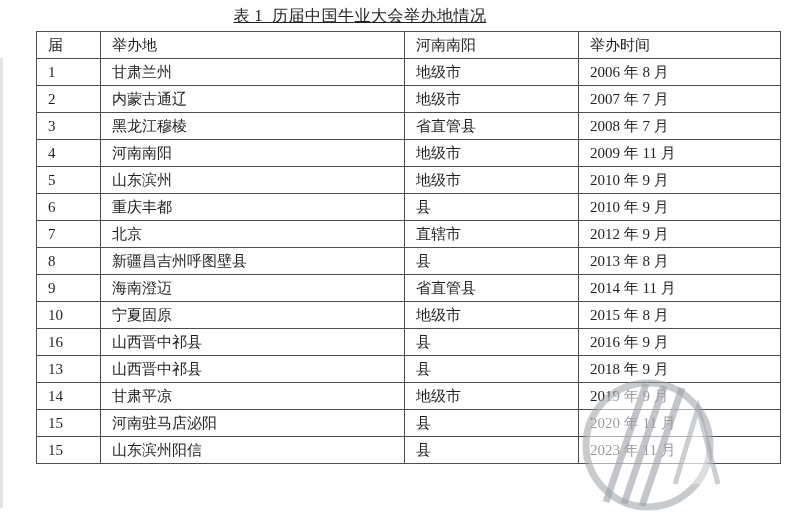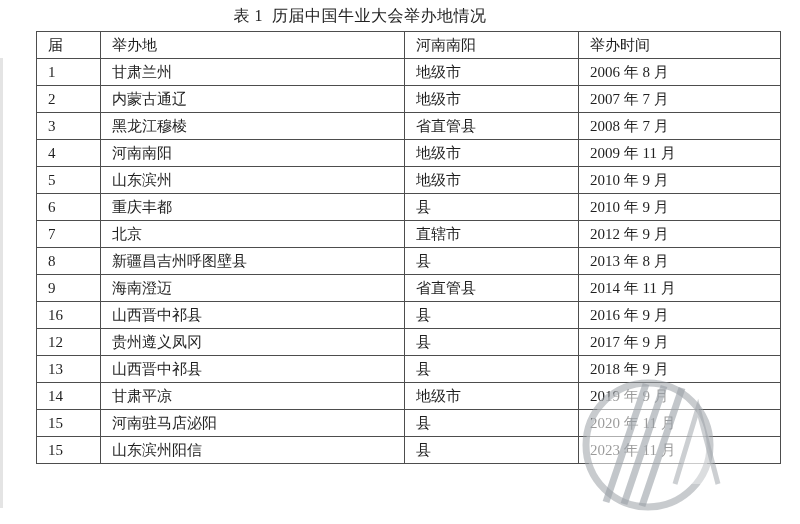--- a/index.html
+++ b/index.html
@@ -7,20 +7,21 @@
   body { position: relative; font-family: "Liberation Serif", "DejaVu Serif", serif; color: #1f1f1f; }
 
   .doc-title {
     position: absolute;
     top: 6px; left: 0; width: 720px;
     text-align: center;
     font-size: 16px;
     letter-spacing: 0.5px;
     color: #222;
     white-space: pre;
+    text-decoration: underline;
   }
 
   .page-edge {
     position: absolute;
     left: 0; top: 58px;
     width: 3px; height: 450px;
     background: #e4e4e4;
   }
 
   table.conf-table {
@@ -131,34 +132,34 @@
     <td>2013 年 8 月</td>
   </tr>
 
   <tr>
     <td>9</td>
     <td>海南澄迈</td>
     <td>省直管县</td>
     <td>2014 年 11 月</td>
   </tr>
 
+  <tr>
+    <td>10</td>
+    <td>宁夏固原</td>
+    <td>地级市</td>
+    <td>2015 年 8 月</td>
+  </tr>
 
   <tr>
     <td>16</td>
     <td>山西晋中祁县</td>
     <td>县</td>
     <td>2016 年 9 月</td>
   </tr>
 
-  <tr>
-    <td>12</td>
-    <td>贵州遵义凤冈</td>
-    <td>县</td>
-    <td>2017 年 9 月</td>
-  </tr>
 
   <tr>
     <td>13</td>
     <td>山西晋中祁县</td>
     <td>县</td>
     <td>2018 年 9 月</td>
   </tr>
 
   <tr>
     <td>14</td>

